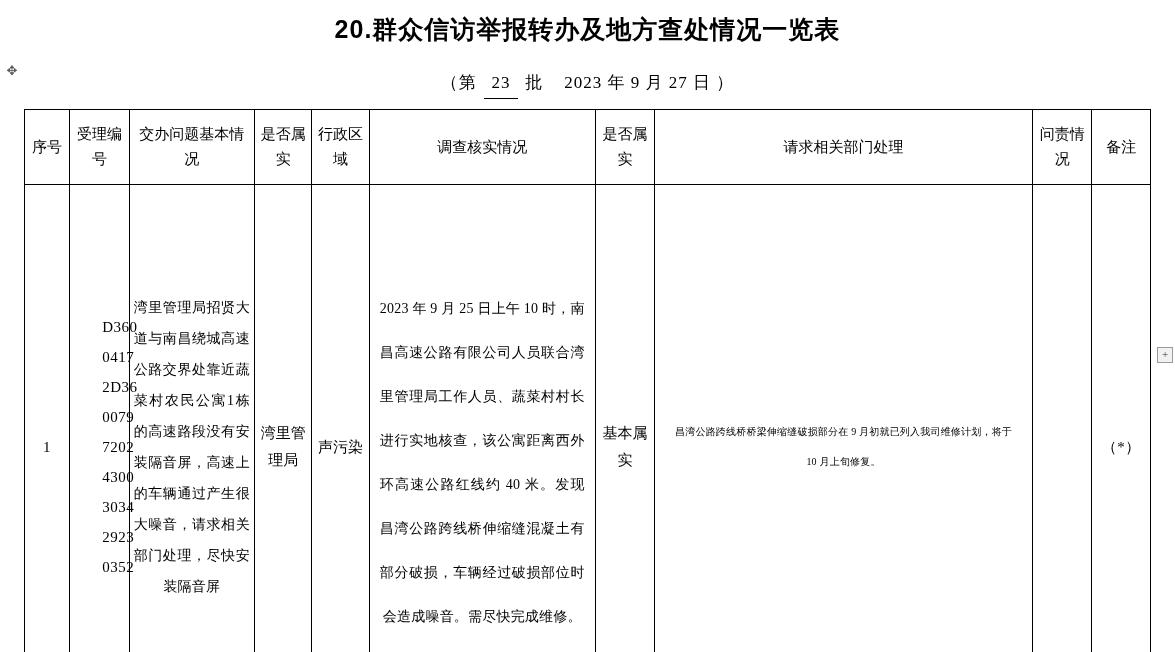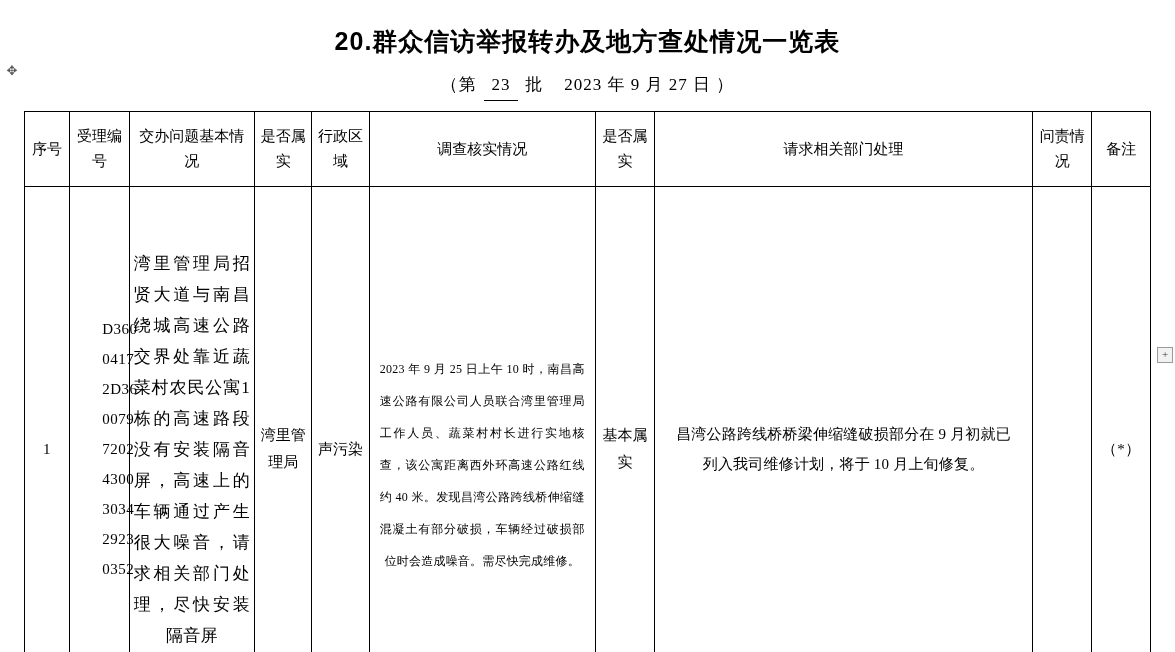--- a/index.html
+++ b/index.html
@@ -18,29 +18,29 @@
   .page {
     position: relative;
     width: 1175px;
     height: 652px;
   }
   .doc-title {
     text-align: center;
     font-size: 25px;
     font-weight: bold;
     letter-spacing: 1px;
-    padding-top: 24px;
+    padding-top: 12px;
     line-height: 34px;
     font-family: "Liberation Sans", sans-serif;
   }
   .doc-subtitle {
     text-align: center;
     font-size: 17px;
     line-height: 30px;
-    margin-top: 12px;
+    margin-top: 22px;
     letter-spacing: 1px;
     white-space: nowrap;
   }
   .doc-subtitle .batch-num {
     display: inline-block;
     min-width: 34px;
     text-align: center;
     border-bottom: 1px solid #000;
     margin: 0 2px;
   }
@@ -85,38 +85,38 @@
     line-height: 25px;
     letter-spacing: 0.5px;
   }
   .code-stack {
     font-size: 15px;
     line-height: 30px;
     letter-spacing: 0.5px;
     margin-left: 28px;
   }
   .narrow-wrap {
-    font-size: 17px;
+    font-size: 14px;
     line-height: 31px;
     text-align: justify;
     text-align-last: center;
     letter-spacing: 0.2px;
     font-family: Liberation Serif, serif;
   }
   .survey-wrap {
-    font-size: 12px;
-    line-height: 32px;
+    font-size: 14px;
+    line-height: 44px;
     text-align: justify;
     text-align-last: center;
     letter-spacing: 0.2px;
     padding: 0 6px;
     margin-top: 32px;
   }
   .handle-wrap {
-    font-size: 15px;
+    font-size: 10px;
     line-height: 30px;
     text-align: center;
     letter-spacing: 0.2px;
     padding: 0 14px;
   }
   .two-char {
     font-size: 15px;
     line-height: 27px;
   }
 

